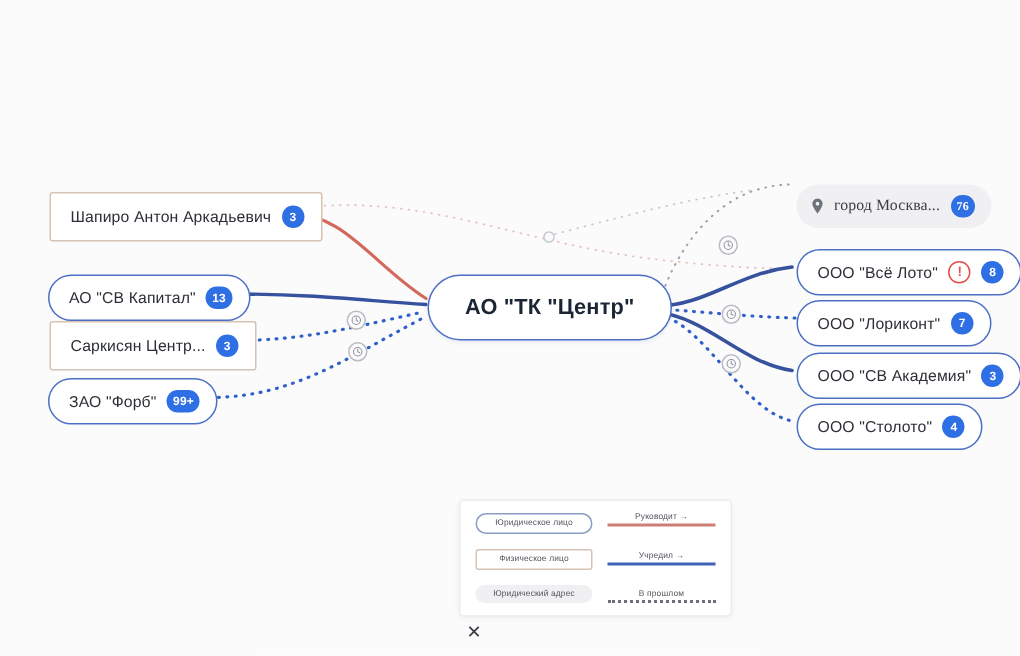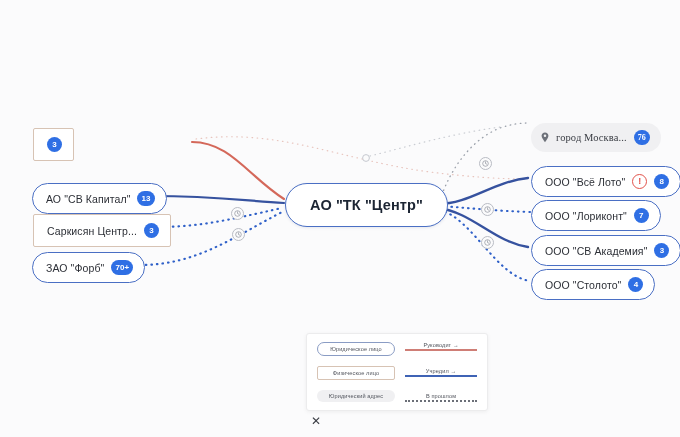--- a/index.html
+++ b/index.html
@@ -231,36 +231,37 @@
   <div class="clock" style="left:481px; top:236px;">
     <span>
       <svg width="7" height="7" viewBox="0 0 10 10">
           <circle cx="5" cy="5" r="4" fill="none" stroke="#8e929b" stroke-width="1"></circle>
           <path d="M5,2.6 L5,5 L6.7,5.9" fill="none" stroke="#8e929b" stroke-width="1" stroke-linecap="round"></path>
         </svg>
     </span>
   </div>
 
   <div class="node person" style="left:33px; top:128px;">
+    <span class="node-label">Шапиро Антон Аркадьевич</span>
     <span class="badge">3</span>
   </div>
 
   <div class="node legal" style="left:32px; top:183px;">
     <span class="node-label">АО "СВ Капитал"</span>
     <span class="badge">13</span>
   </div>
 
   <div class="node person" style="left:33px; top:214px;">
     <span class="node-label">Саркисян Центр...</span>
     <span class="badge">3</span>
   </div>
 
   <div class="node legal" style="left:32px; top:252px;">
     <span class="node-label">ЗАО "Форб"</span>
-    <span class="badge wide">70+</span>
+    <span class="badge wide">99+</span>
   </div>
 
   <div class="node center" style="left:285px; top:183px;">
     <span class="node-label">АО "ТК "Центр"</span>
   </div>
 
   <div class="node address" style="left:531px; top:123px;font-family:Liberation Serif, serif;">
     <span class="pin-icon">
       <svg width="8" height="11" viewBox="0 0 8 11">
           <path d="M4,0.5 C6,0.5 7.4,1.9 7.4,3.8 C7.4,6.1 4,10.3 4,10.3 C4,10.3 0.6,6.1 0.6,3.8 C0.6,1.9 2,0.5 4,0.5 Z" fill="#6d7179"></path>

